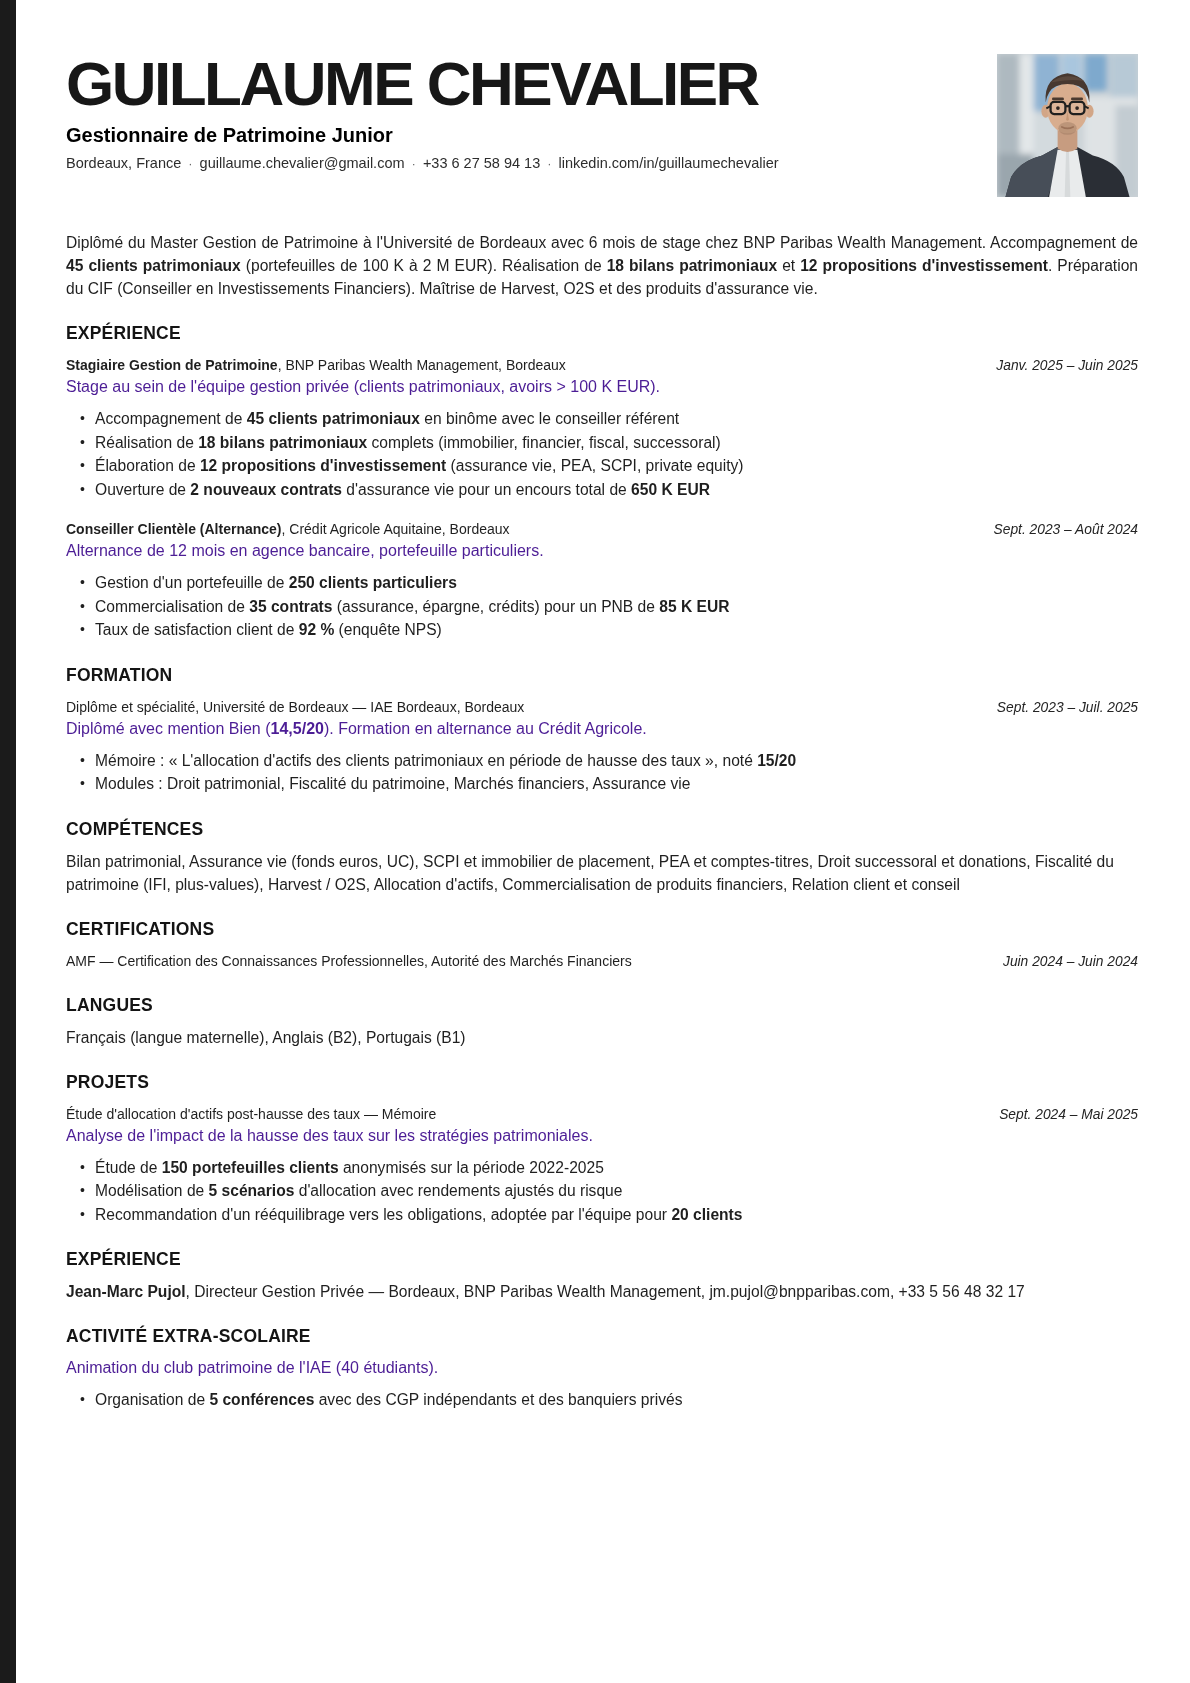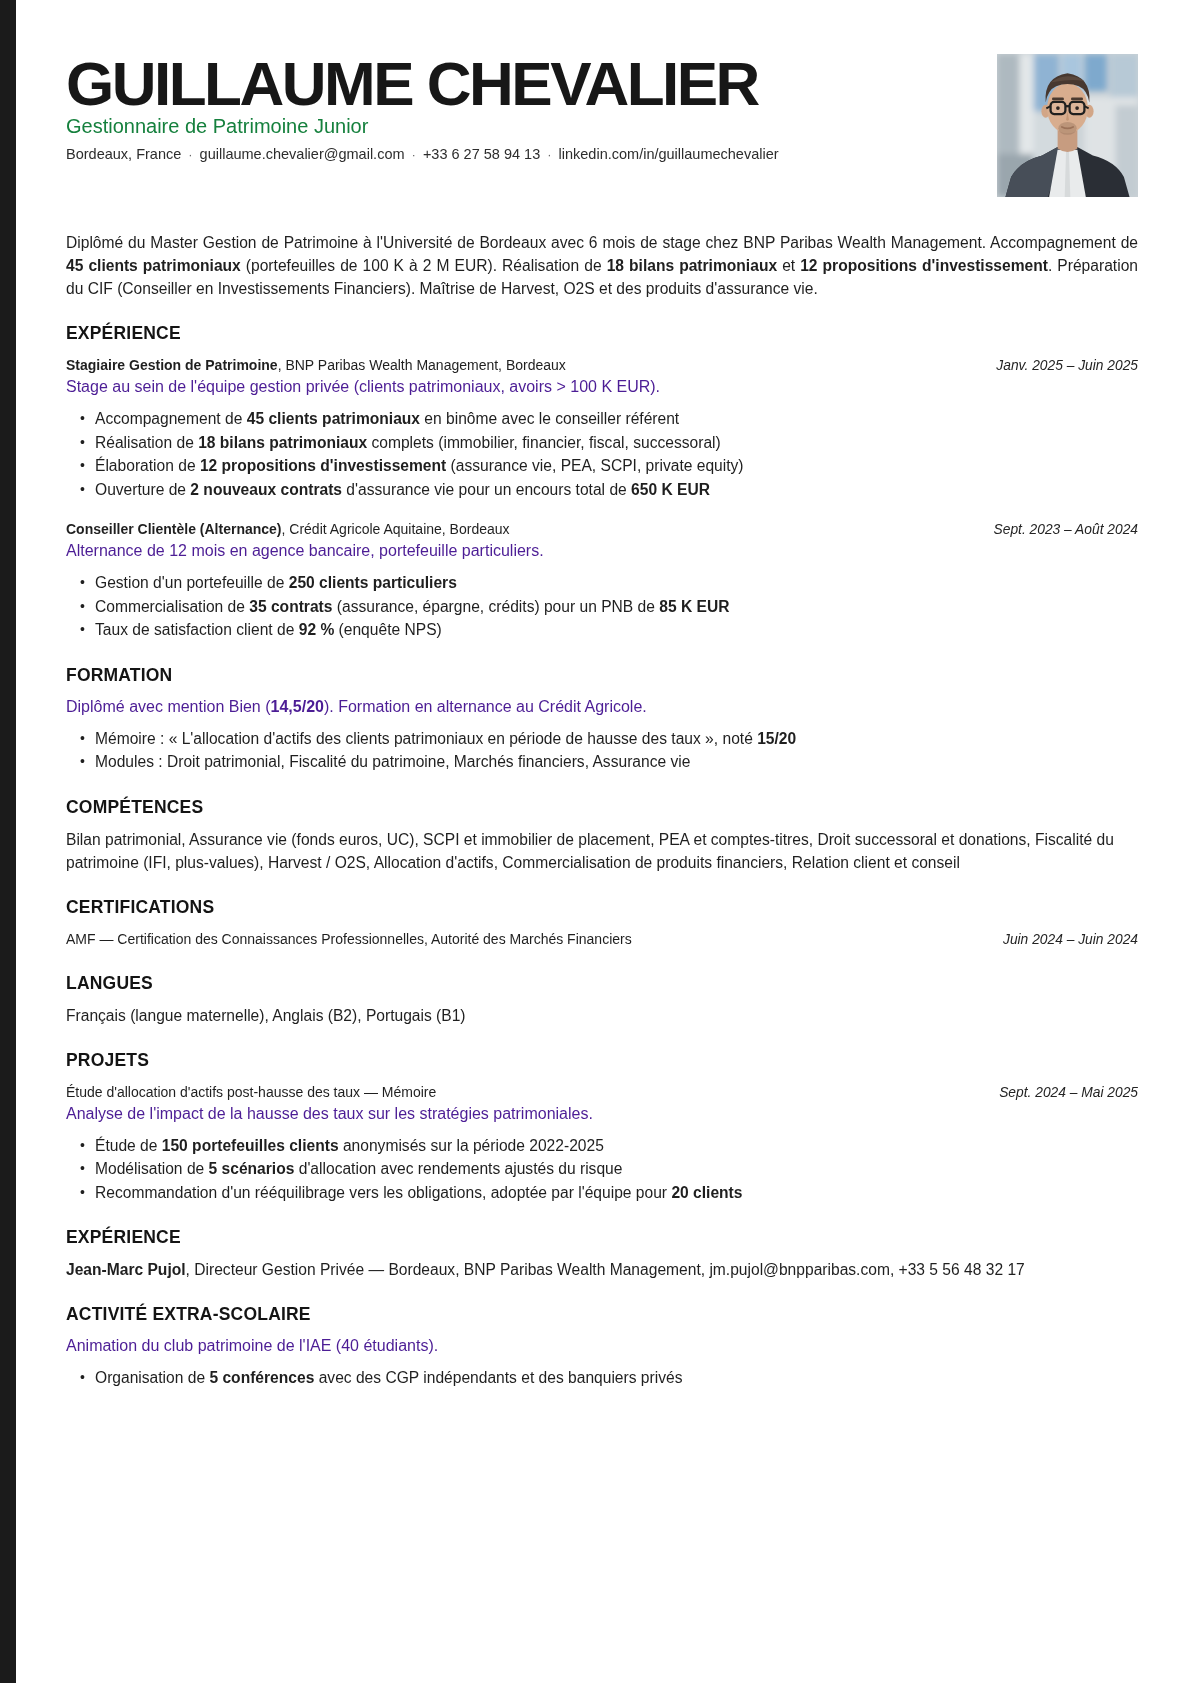--- a/index.html
+++ b/index.html
@@ -26,21 +26,21 @@
   .head-row { display:flex; justify-content:flex-end; align-items:flex-start; padding-top:52px; }
   .head-left { flex:1 1 auto; min-width:0; }
   h1.name {
     margin:0; padding:0;
     font-size:62px; font-weight:bold;
     letter-spacing:-2.5px;
     line-height:1.02;
     color:#171717;
     white-space:nowrap;
   }
-  .job-title { font-size:20px; font-weight:normal; color:#15803d; }
+  .job-title { font-size:20px; font-weight:bold; margin-top:9px; color:#000000; }
   .contact-line { font-size:14.5px; margin-top:8px; color:#2d2d2d; }
   .contact-line .sep { color:#6a6a6a; margin:0 7px; font-size:13px; }
   .photo-frame {
     flex:0 0 auto;
     width:141px; height:143px;
     margin-left:24px; margin-top:2px;
     overflow:hidden;
   }
   .photo-frame svg { display:block; width:141px; height:143px; }
 
@@ -198,20 +198,24 @@
           <li><span>Gestion d'un portefeuille de </span><b>250 clients particuliers</b></li>
           <li><span>Commercialisation de </span><b>35 contrats</b><span> (assurance, épargne, crédits) pour un PNB de </span><b>85 K EUR</b></li>
           <li><span>Taux de satisfaction client de </span><b>92 %</b><span> (enquête NPS)</span></li>
         </ul>
       </div>
     </section>
 
     <section>
       <h2 class="section-title">FORMATION</h2>
       <div class="entry">
+        <div class="entry-head">
+          <div class="entry-role"><span>Diplôme et spécialité, Université de Bordeaux — IAE Bordeaux, Bordeaux</span></div>
+          <div class="entry-date">Sept. 2023 – Juil. 2025</div>
+        </div>
         <div class="entry-sub"><span>Diplômé avec mention Bien (</span><b>14,5/20</b><span>). Formation en alternance au Crédit Agricole.</span></div>
         <ul class="bullets">
           <li><span>Mémoire : « L'allocation d'actifs des clients patrimoniaux en période de hausse des taux », noté </span><b>15/20</b></li>
           <li><span>Modules : Droit patrimonial, Fiscalité du patrimoine, Marchés financiers, Assurance vie</span></li>
         </ul>
       </div>
     </section>
 
     <section>
       <h2 class="section-title">COMPÉTENCES</h2>

